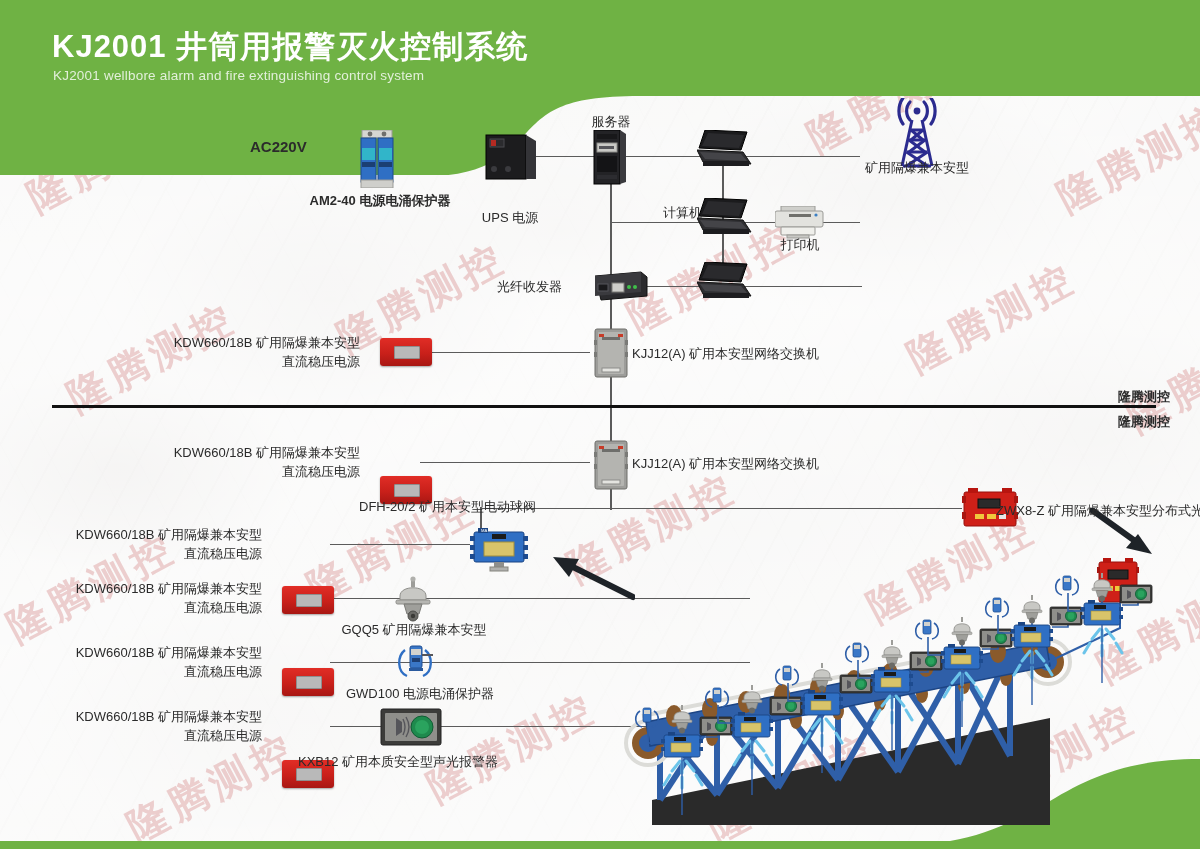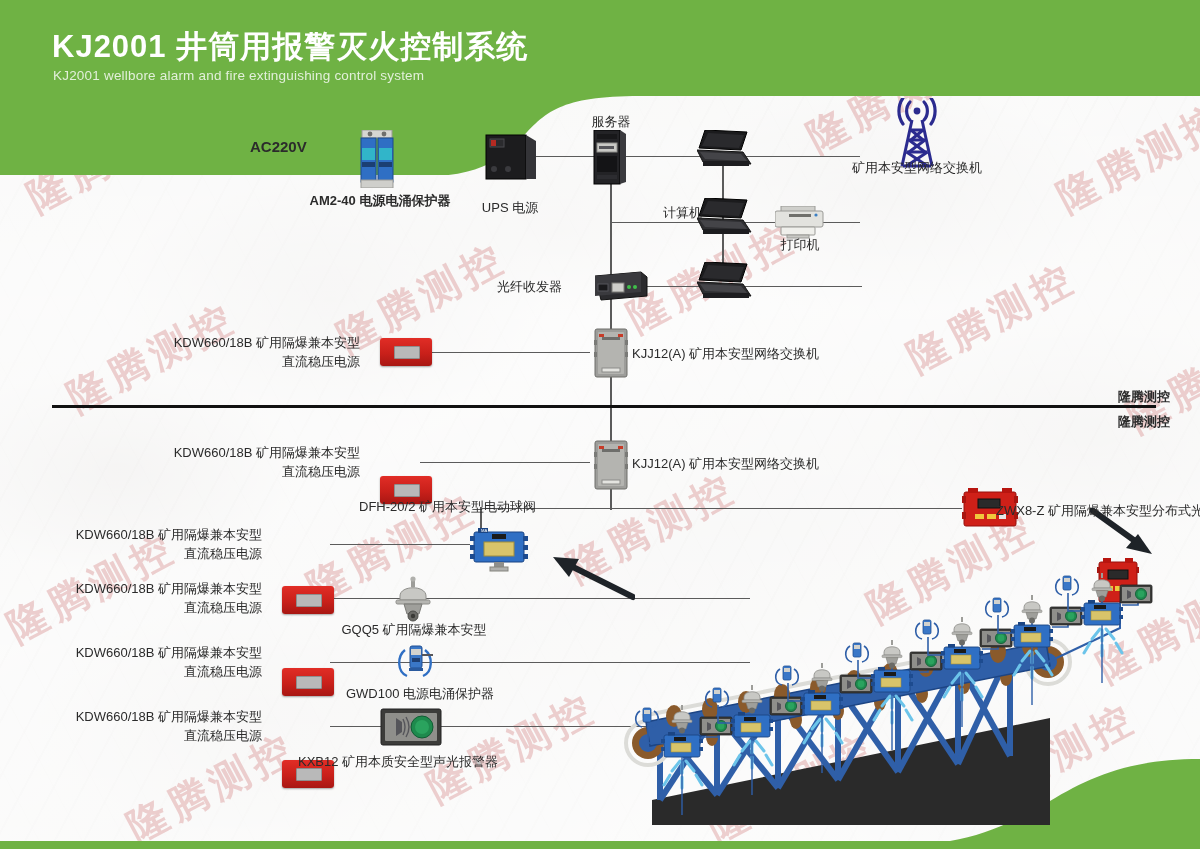--- a/index.html
+++ b/index.html
@@ -174,21 +174,21 @@
   <div class="dev" style="left:484px;top:133px;">
     <svg width="54" height="48" viewBox="0 0 54 48">
       <rect x="2" y="2" width="40" height="44" fill="#1c1c1e" stroke="#000"></rect>
       <polygon points="42,2 52,8 52,46 42,46" fill="#343438"></polygon>
       <rect x="6" y="6" width="14" height="8" fill="#2b2b2e" stroke="#4a4a4e"></rect>
       <rect x="7" y="7" width="5" height="6" fill="#b42a22"></rect>
       <circle cx="10" cy="36" r="3" fill="#3a3a3e"></circle>
       <circle cx="24" cy="36" r="3" fill="#3a3a3e"></circle>
     </svg>
   </div>
-  <div class="lbl c" style="left:460px;top:198px;width:100px;">UPS 电源</div>
+  <div class="lbl c" style="left:460px;top:208px;width:100px;">UPS 电源</div>
 
   <div class="dev" style="left:592px;top:130px;">
     <svg width="36" height="56" viewBox="0 0 36 56">
       <rect x="2" y="0" width="26" height="54" fill="#232326" stroke="#000"></rect>
       <polygon points="28,0 34,4 34,52 28,54" fill="#3a3a3e"></polygon>
       <rect x="5" y="4" width="20" height="5" fill="#18181a"></rect>
       <rect x="5" y="13" width="20" height="9" fill="#c9c9c5" stroke="#8f8f8b"></rect>
       <rect x="7" y="16" width="15" height="3" fill="#55555a"></rect>
       <rect x="5" y="26" width="20" height="16" fill="#141416"></rect>
       <rect x="5" y="45" width="20" height="4" fill="#2c2c30"></rect>
@@ -255,21 +255,21 @@
           <path d="M13,68 L41,68"></path>
         <path d="M21,32 L33,42"></path>
           <path d="M33,32 L21,42"></path>
         <path d="M19,42 L35,54"></path>
           <path d="M35,42 L19,54"></path>
         <path d="M16.5,54 L37.5,68"></path>
           <path d="M37.5,54 L16.5,68"></path>
       </g>
     </svg>
   </div>
-  <div class="lbl c" style="left:845px;top:158px;width:144px;">矿用本安型网络交换机</div>
+  <div class="lbl c" style="left:845px;top:158px;width:144px;">矿用隔爆兼本安型</div>
 
   <div class="dev" style="left:595px;top:268px;">
     <svg width="54" height="34" viewBox="0 0 54 34">
       <polygon points="0,8 46,4 52,9 52,28 6,32" fill="#2b2b2e" stroke="#111"></polygon>
       <polygon points="0,8 46,4 46,24 0,28" fill="#3a3a3e"></polygon>
       <rect x="3" y="16" width="10" height="7" fill="#1a1a1c" stroke="#55555a"></rect>
       <rect x="17" y="15" width="12" height="9" fill="#cfcfcb" stroke="#7c7c78"></rect>
       <circle cx="34" cy="19" r="2" fill="#3fbf4a"></circle>
       <circle cx="40" cy="19" r="2" fill="#3fbf4a"></circle>
     </svg>

